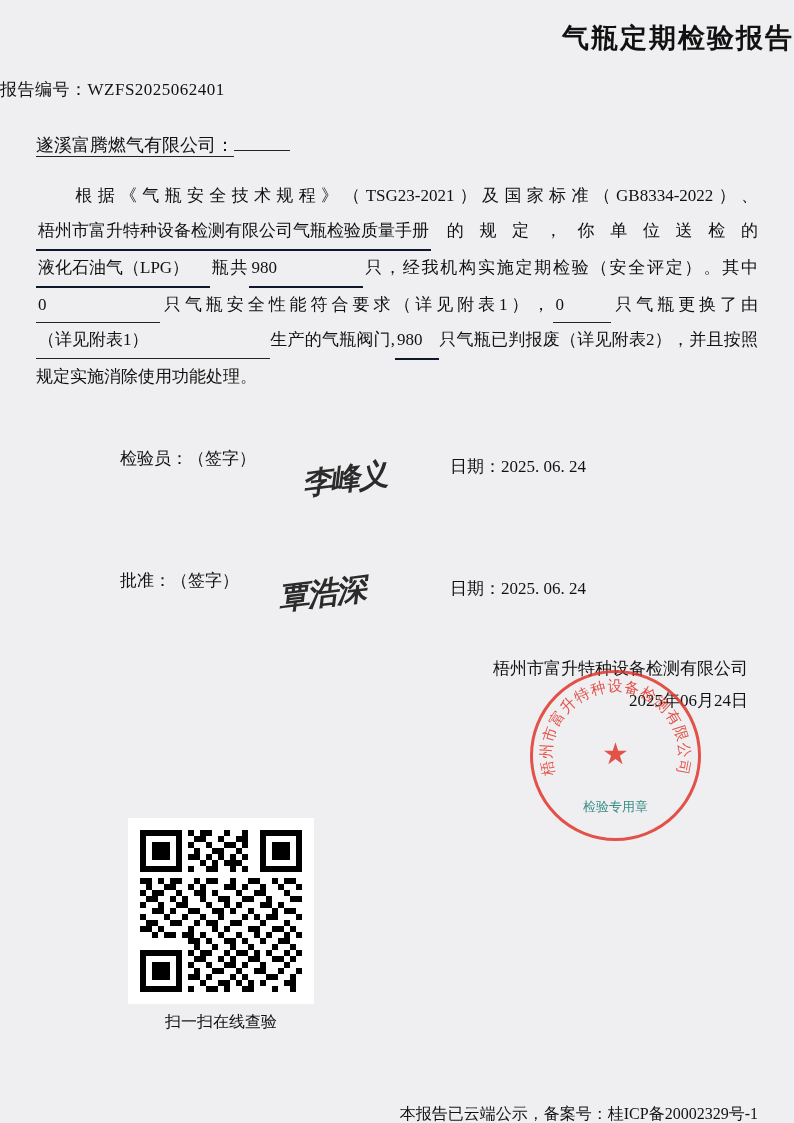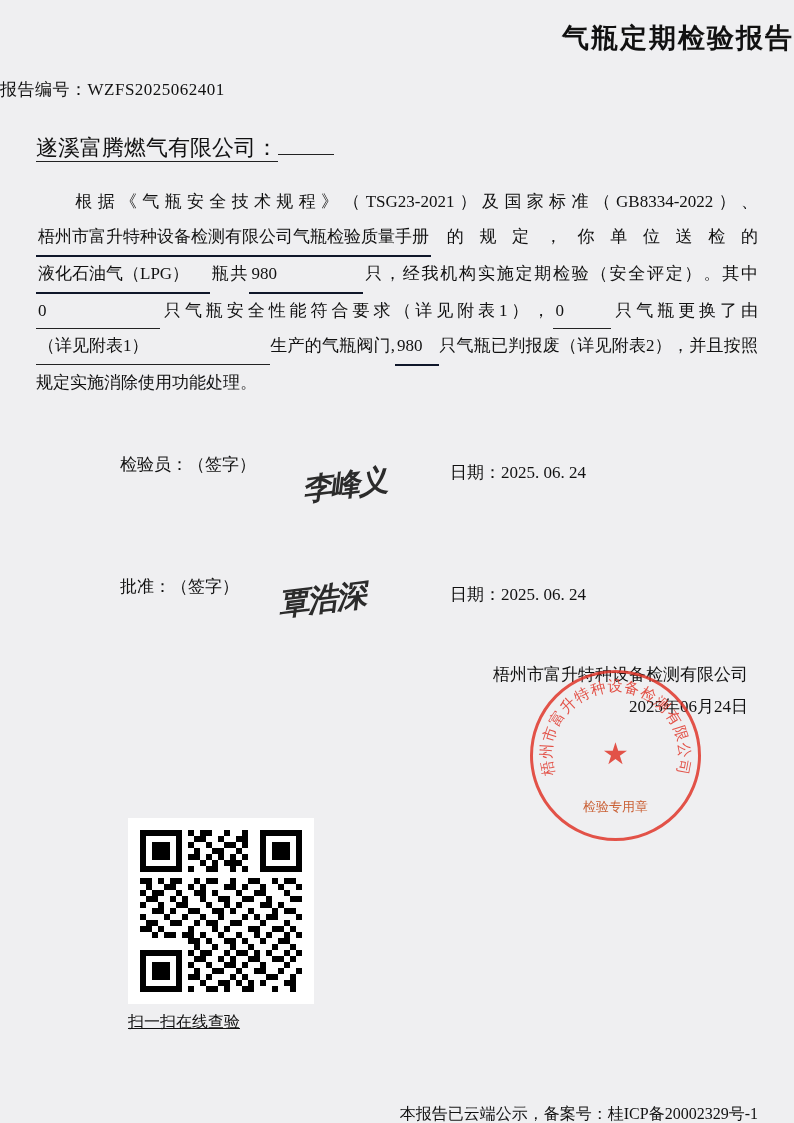--- a/index.html
+++ b/index.html
@@ -33,21 +33,21 @@
   .report-no {
     text-align: left;
     font-size: 17px;
     margin-top: 22px;
     padding-right: 36px;
     letter-spacing: 0.5px;
   }
   .addressee {
     margin-top: 32px;
     padding-left: 36px;
-    font-size: 22px;
+    font-size: 18px;
   }
   .addressee .name {
     border-bottom: 1px solid #222;
     padding-bottom: 1px;
   }
   .addressee .tail {
     display: inline-block;
     width: 56px;
     border-bottom: 1px solid #222;
   }
@@ -153,29 +153,28 @@
     fill: #e03024;
     letter-spacing: 1px;
   }
   .stamp .bottom-text {
     position: absolute;
     width: 100%;
     text-align: center;
     bottom: 22px;
     font-size: 13px;
     font-family: "Liberation Sans", "DejaVu Sans", sans-serif;
-    color: #c2410c;
+    color: #0f766e;
   }
   .qr-wrap {
     position: absolute;
     left: 128px;
     top: 798px;
     width: 186px;
-    text-align: left;
-    text-decoration: underline;
+    text-align: center;
   }
   .qr {
     width: 186px;
     height: 186px;
     background: #fff;
     padding: 0;
     box-sizing: border-box;
   }
   .qr svg {
     display: block;

